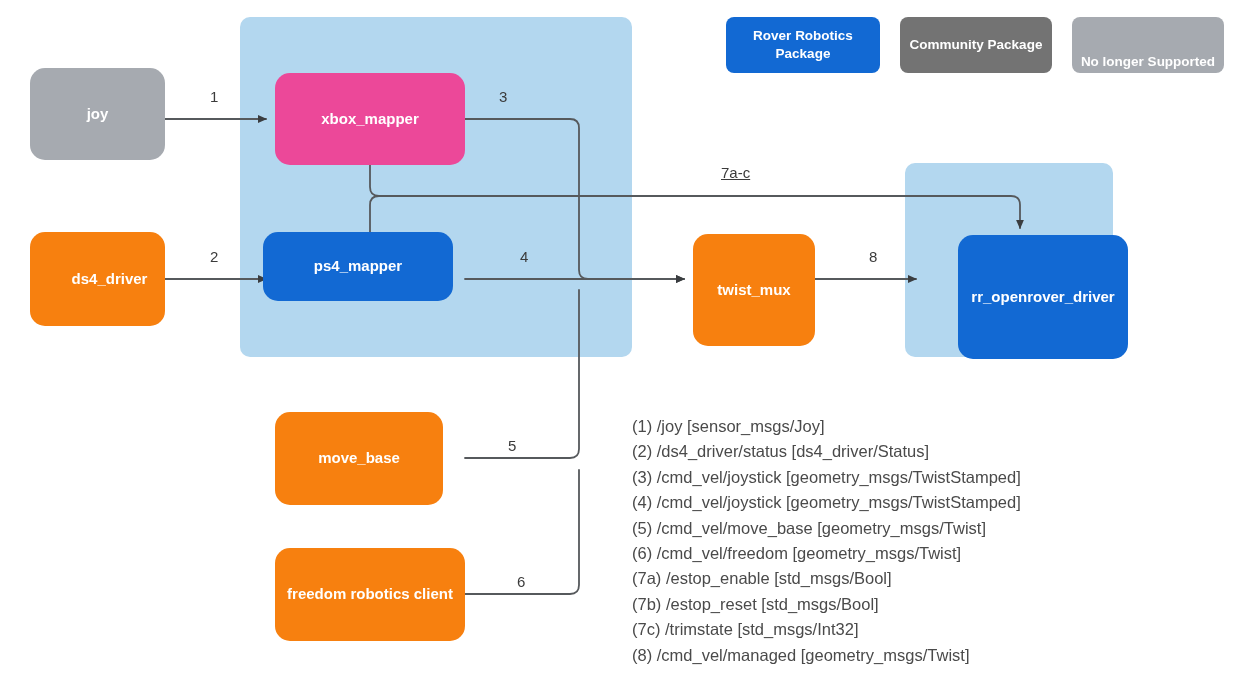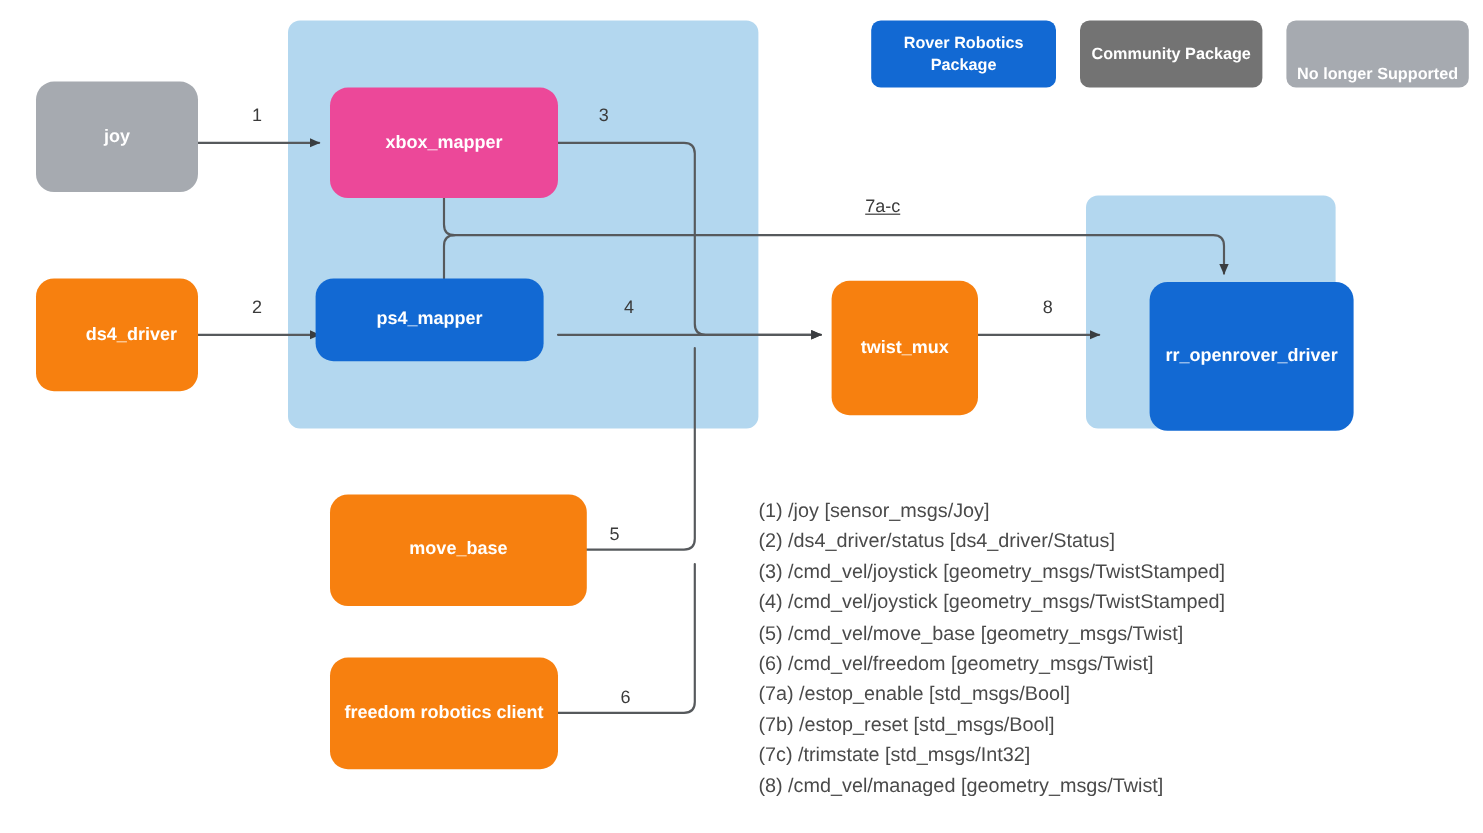--- a/index.html
+++ b/index.html
@@ -124,21 +124,21 @@
   </div>
 
   <div class="node" style="left:275px; top:73px; width:190px; height:92px; background:#ec4899;">
     <span>xbox_mapper</span>
   </div>
 
   <div class="node" style="left:263px; top:232px; width:190px; height:69px; background:#1269d3;">
     <span>ps4_mapper</span>
   </div>
 
-  <div class="node" style="left:275px; top:412px; width:214px; height:93px; background:#f7800f;">
+  <div class="node" style="left:275px; top:412px; width:168px; height:93px; background:#f7800f;">
     <span>move_base</span>
   </div>
 
   <div class="node" style="left:275px; top:548px; width:190px; height:93px; background:#f7800f;">
     <span>freedom robotics client</span>
   </div>
 
   <div class="node" style="left:693px; top:234px; width:122px; height:112px; background:#f7800f;">
     <span>twist_mux</span>
   </div>

